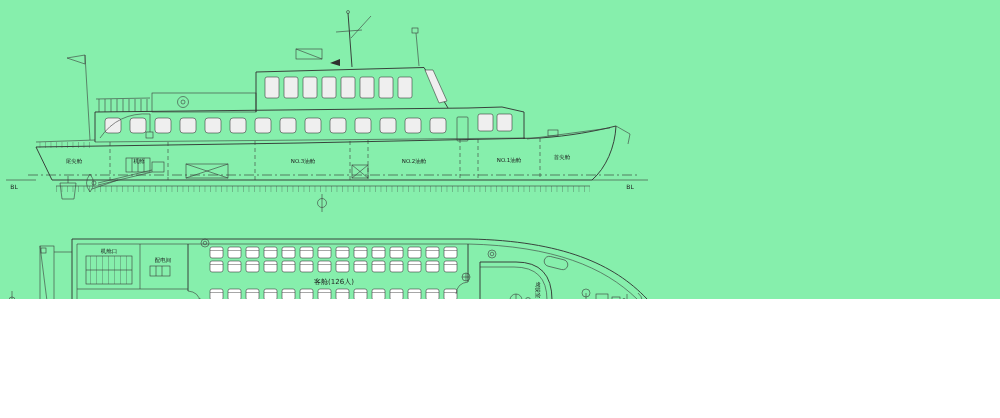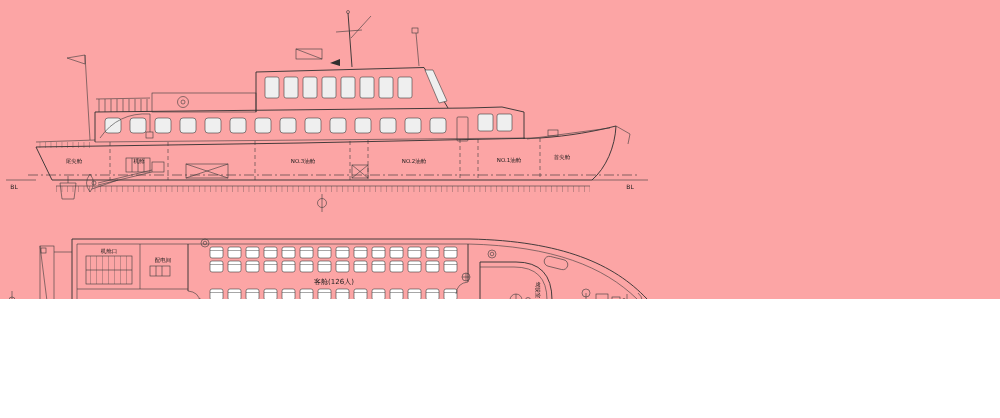--- a/index.html
+++ b/index.html
@@ -1,16 +1,16 @@
 <!DOCTYPE html>
 <html><head>
 <meta charset="utf-8">
 <style>
   html,body { margin:0; padding:0; background:#ffffff; }
-  .canvas { width:1000px; height:299px; background:#fca5a5; position:relative; overflow:hidden; }
+  .canvas { width:1000px; height:299px; background:#86efac; position:relative; overflow:hidden; }
   svg { display:block; }
   .ln  { stroke:#2f2f2f; stroke-width:0.9; fill:none; }
   .lnt { stroke:#3a3a3a; stroke-width:0.6; fill:none; }
   .lnf { stroke:#3a3a3a; stroke-width:0.6; fill:#efefef; }
   .dash    { stroke-dasharray:4 3; }
   .dashdot { stroke-dasharray:10 3 2 3; stroke-width:0.6; }
   text { font-family:"DejaVu Sans", sans-serif; fill:#1c1c1c; }
   .t5 { font-size:5.5px; text-anchor:middle; }
   .t6 { font-size:6px;   text-anchor:middle; }
   .t7 { font-size:7px;   text-anchor:middle; }

